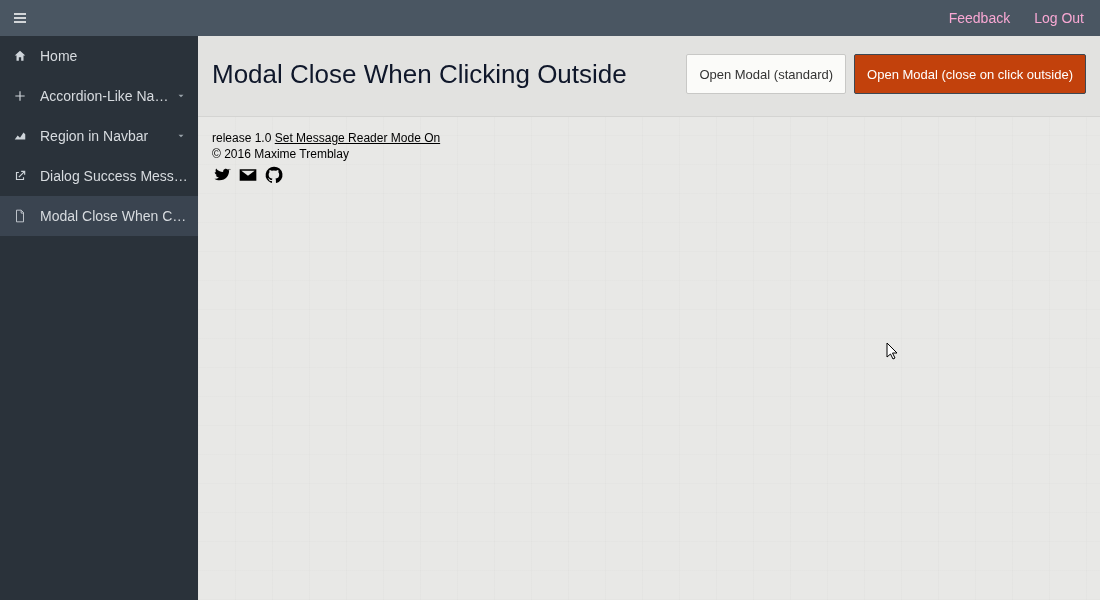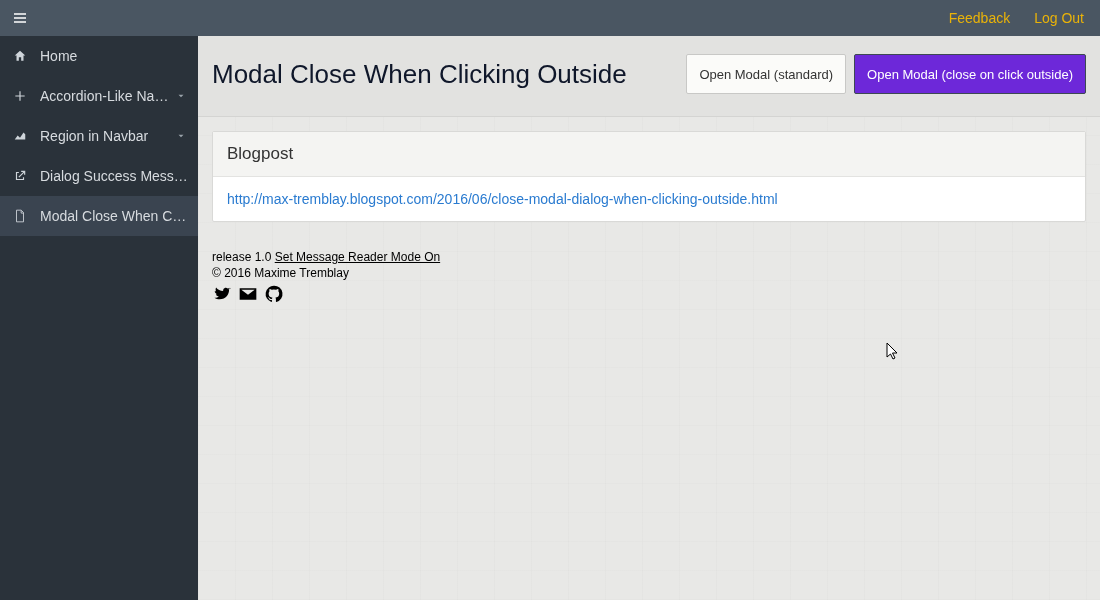--- a/index.html
+++ b/index.html
@@ -13,21 +13,21 @@
     color: #fff;
     display: flex;
     align-items: center;
     padding: 0 16px 0 8px;
     font-size: 14px;
   }
   .hamburger { width: 24px; display:flex; align-items:center; justify-content:center; cursor:pointer; }
   .hamburger svg { width:16px; height:16px; fill:#fff; }
   .app-title { font-size: 18px; font-weight: 400; margin-left: 14px; color:#fff; }
   .header-spacer { flex: 1; }
-  .header-link { color:#eab308; margin-left: 24px; cursor:pointer; font-size:14px; }
+  .header-link { color:#f9a8d4; margin-left: 24px; cursor:pointer; font-size:14px; }
 
   .body-row { flex:1; display:flex; min-height:0; }
 
   
   .sidebar {
     width: 198px;
     background: #2a323a;
     color: #d7dbdf;
     font-size: 14px;
     display:flex;
@@ -81,21 +81,21 @@
     font-size:13px;
     border:1px solid #c8c8c6;
     background:#fbfbf9;
     color:#333;
     margin-left:8px;
     cursor:pointer;
     border-radius:2px;
     display:flex; align-items:center;
   }
   .btn.primary {
-    background:#6d28d9;
+    background:#c2410c;
     color:#fff;
     border-color:#3d4853;
     padding-left:12px;
   }
 
   .region {
     margin: 14px;
     background:#fff;
     border:1px solid #d9d9d7;
     border-radius:2px;
@@ -212,26 +212,20 @@
   </div>
 
   <div class="main">
 
     <div class="title-bar">
       <div class="page-title">Modal Close When Clicking Outside</div>
       <button class="btn">Open Modal (standard)</button>
       <button class="btn primary">Open Modal (close on click outside)</button>
     </div>
 
-    <div class="region">
-      <div class="region-header">Blogpost</div>
-      <div class="region-body">
-        <a href="#">http://max-tremblay.blogspot.com/2016/06/close-modal-dialog-when-clicking-outside.html</a>
-      </div>
-    </div>
 
     <div class="footer">
       <div class="release-line">
         <span>release 1.0</span>
         <a href="#" class="sr">Set Message Reader Mode On</a>
       </div>
       <div>© 2016 Maxime Tremblay</div>
       <div class="social">
         <span>
           <svg viewBox="0 0 24 24">

